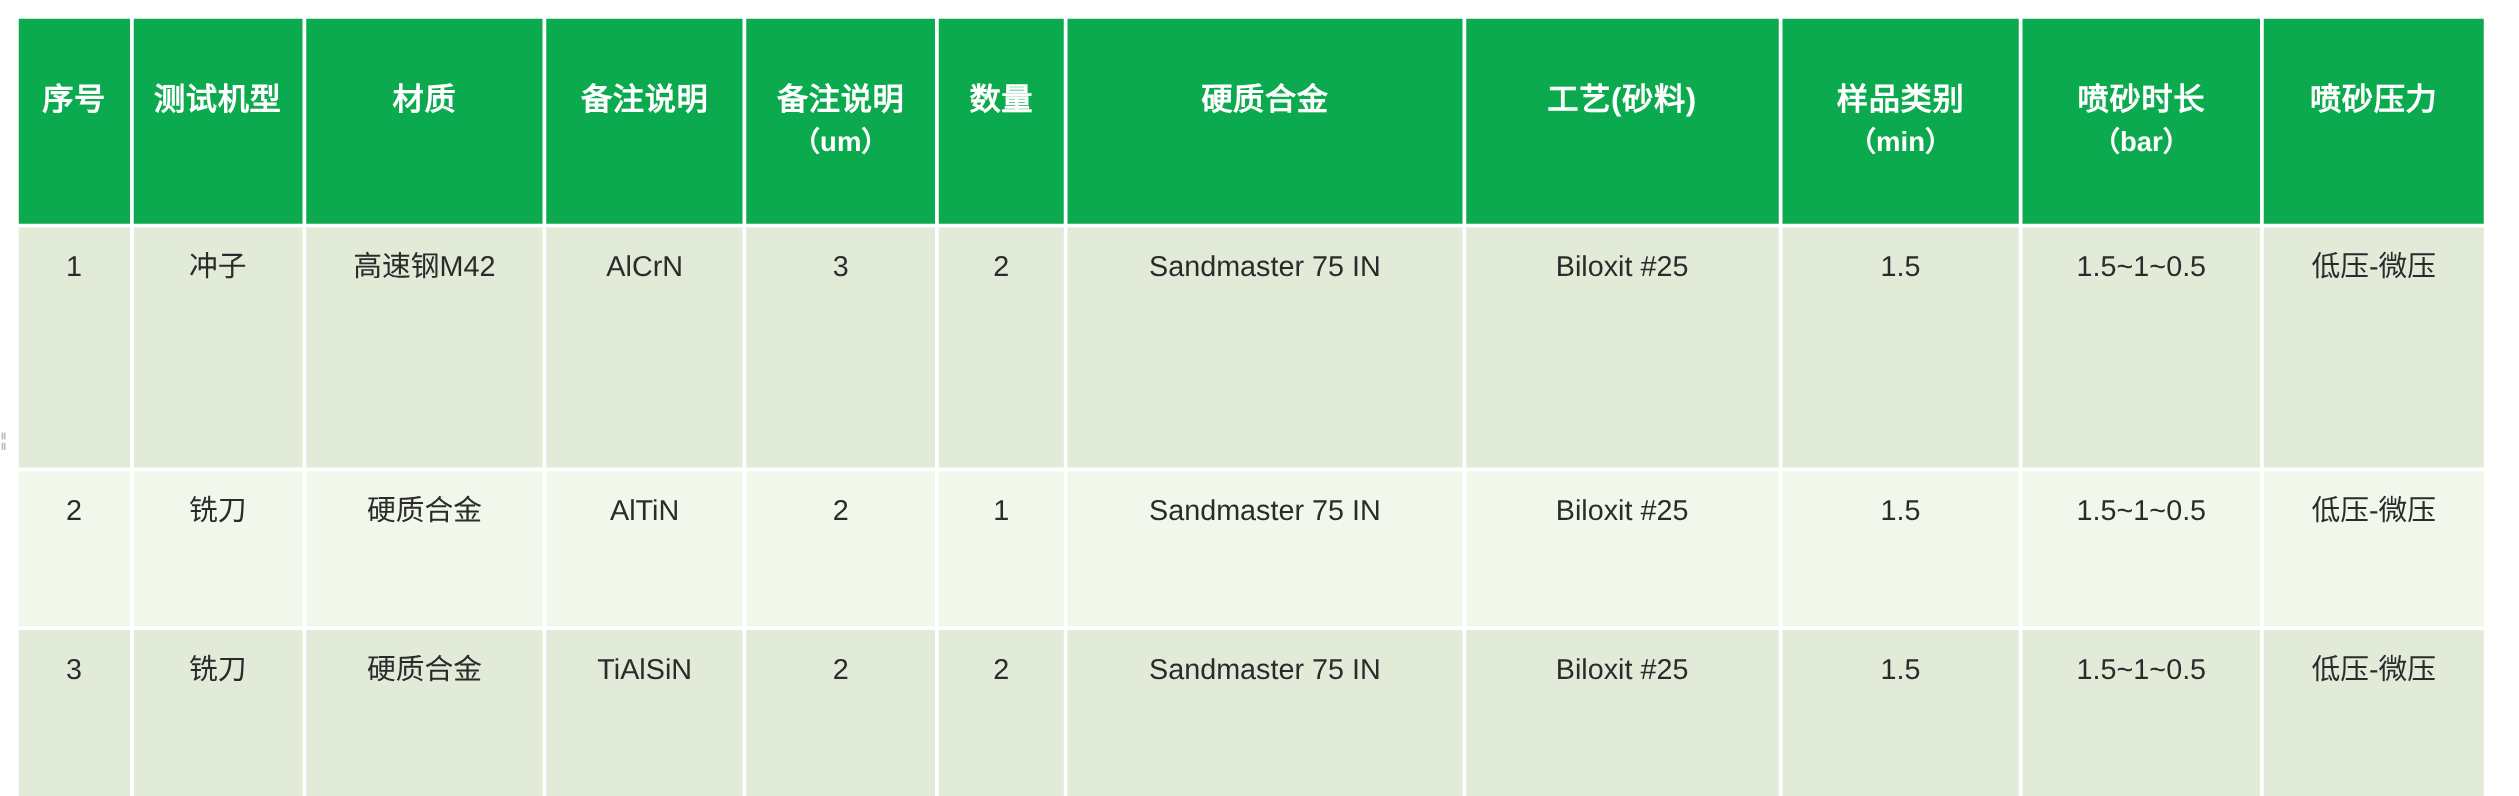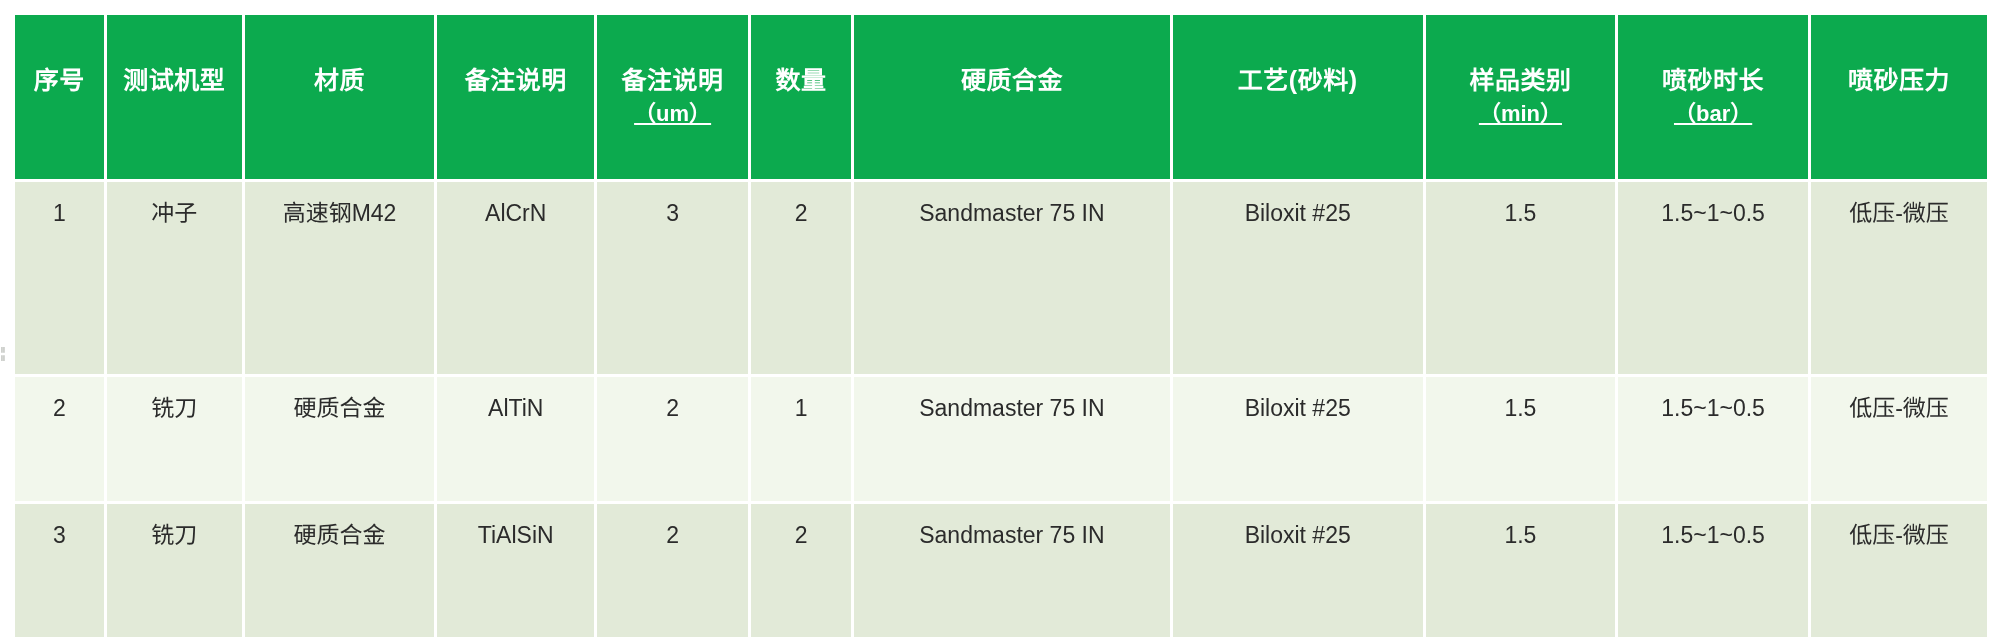--- a/index.html
+++ b/index.html
@@ -69,21 +69,20 @@
     height: 83px;
     padding-top: 12px;
     letter-spacing: 0.5px;
     white-space: pre-line;
   }
   thead th .sub {
     display: block;
     font-size: 22px;
     font-weight: bold;
     letter-spacing: 0px;
-    text-decoration: underline;
   }
 
   tbody td {
     color: #2b2b2b;
     font-size: 23px;
     line-height: 30px;
     padding-top: 16px;
     font-weight: normal;
   }
 

